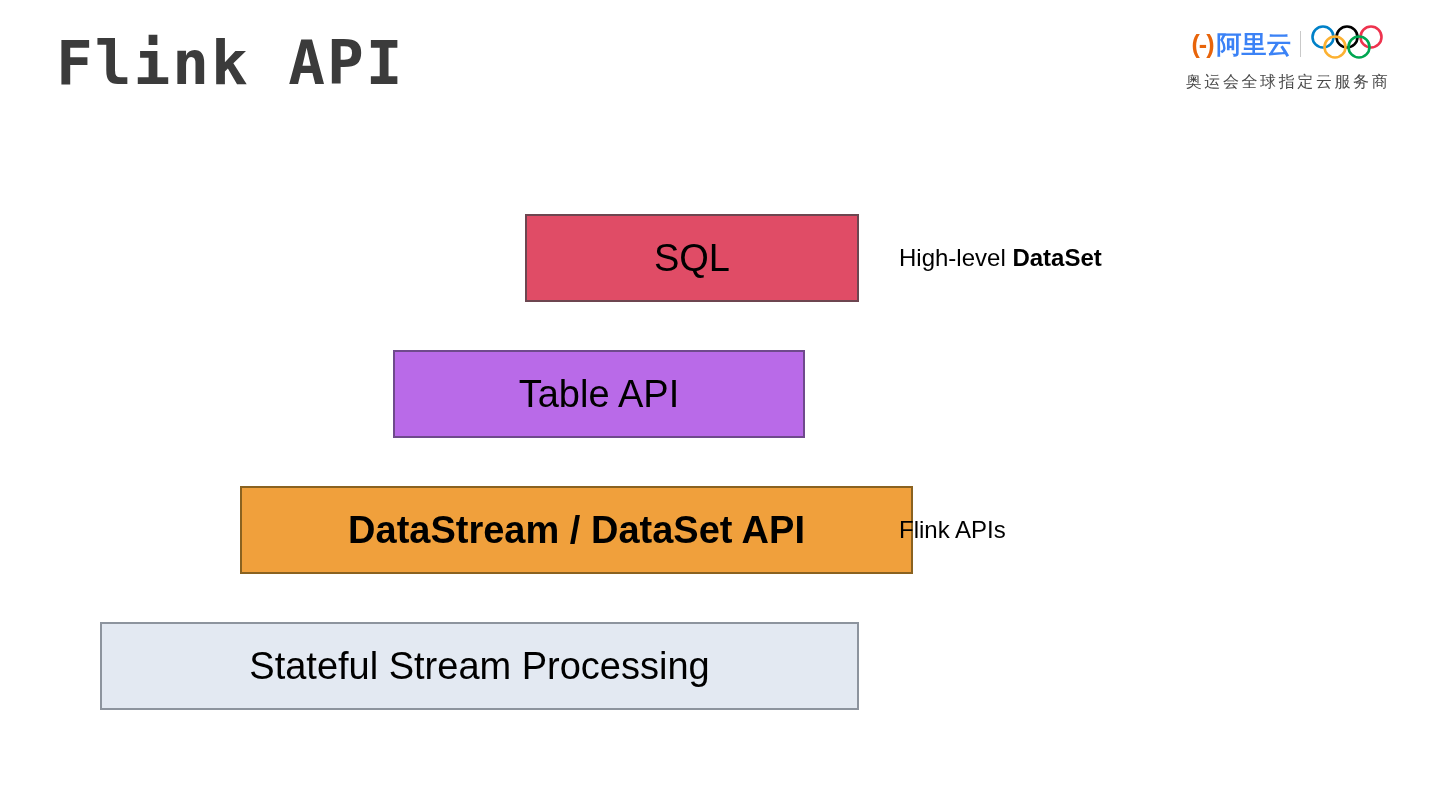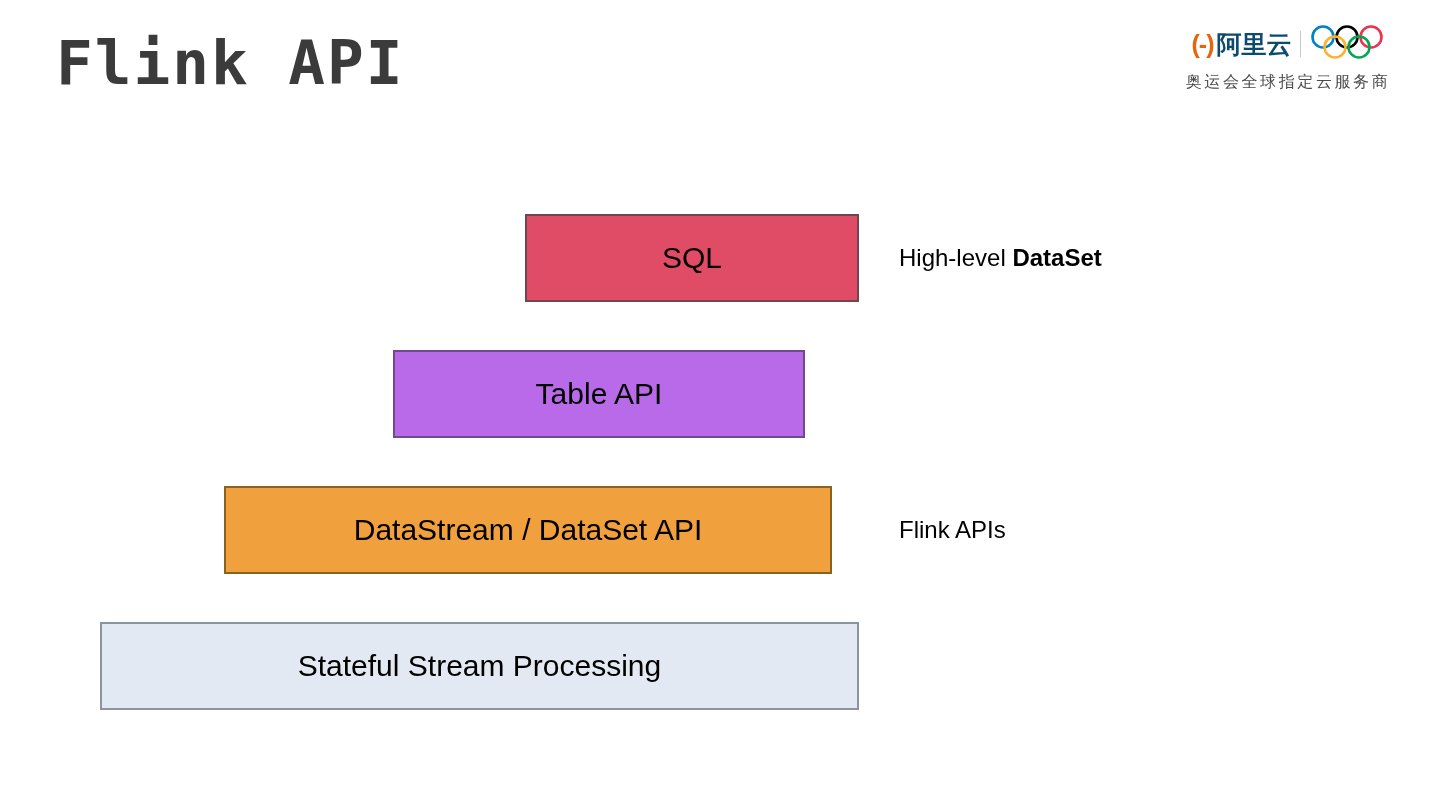--- a/index.html
+++ b/index.html
@@ -51,21 +51,21 @@
   .ali-cloud-glyph {
     font-size: 25px;
     font-weight: bold;
     color: #e8640a;
     line-height: 1;
     letter-spacing: -1px;
   }
   .ali-cn {
     font-size: 25px;
     font-weight: bold;
-    color: #0c4a6e;
+    color: #3b82f6;
     line-height: 1;
     letter-spacing: 0px;
     text-align: center;
   }
   .brand-divider {
     width: 1px;
     height: 26px;
     background: #c9c9c9;
   }
   .olympic-rings {
@@ -99,21 +99,21 @@
     top: 0;
     height: 88px;
     box-sizing: border-box;
     border-width: 2px;
     border-style: solid;
     display: flex;
     align-items: center;
     justify-content: center;
   }
   .layer-label {
-    font-size: 30px;
+    font-size: 38px;
     color: #000000;
     line-height: 1;
     white-space: nowrap;
   }
   .layer-note {
     position: absolute;
     left: 899px;
     top: 50%;
     transform: translateY(-50%);
     font-size: 24px;
@@ -163,21 +163,21 @@
     </div>
   </div>
 
   <div class="stack-row">
     <div class="layer-box" style="left:393px; width:412px; background:#b96ae8; border-color:#6f4a8c;">
       <span class="layer-label">Table API</span>
     </div>
   </div>
 
   <div class="stack-row">
-    <div class="layer-box" style="left:224px; width:608px; background:#f0a03c; border-color:#8a6220;">
+    <div class="layer-box" style="left:240px; width:673px; background:#f0a03c; border-color:#8a6220;font-weight:bold;">
       <span class="layer-label">DataStream / DataSet API</span>
     </div>
     <div class="layer-note">
       <span>Flink APIs</span>
     </div>
   </div>
 
   <div class="stack-row">
     <div class="layer-box" style="left:100px; width:759px; background:#e3e9f2; border-color:#8d949e;text-align:right;">
       <span class="layer-label">Stateful Stream Processing</span>

